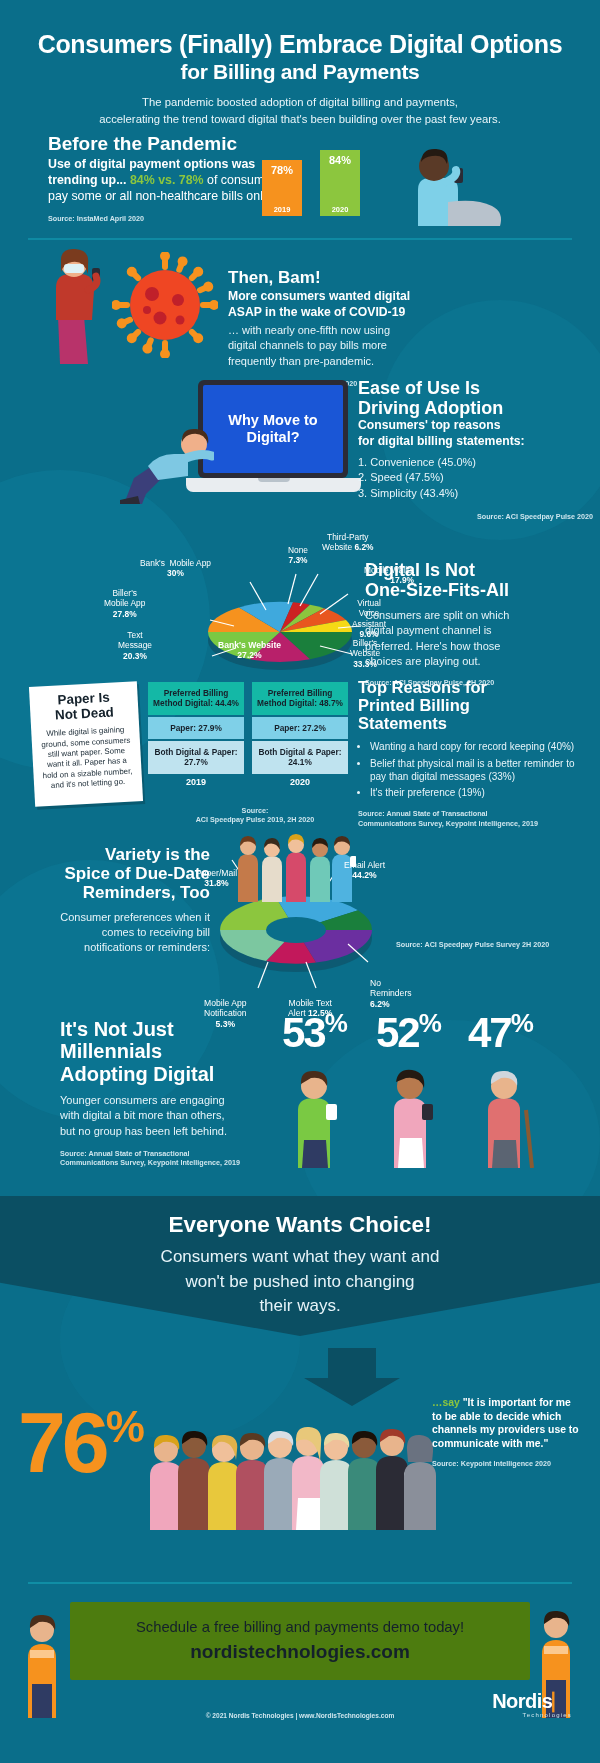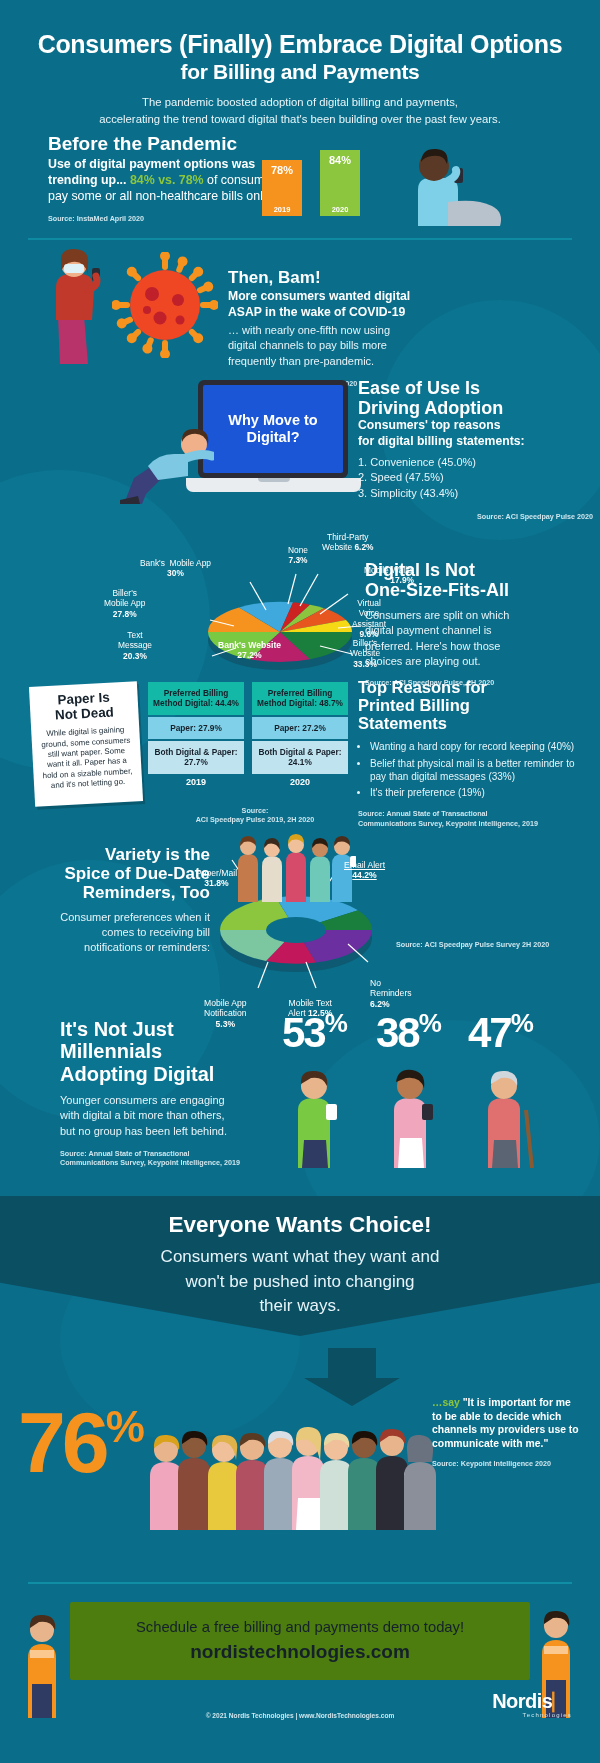--- a/index.html
+++ b/index.html
@@ -516,21 +516,21 @@
       <g>
         <path d="M100 72 L100 34 Q100 24 110 24 Q120 24 120 34 L120 72 Z" fill="#4fb3e0"></path>
         <circle cx="110" cy="17" r="8" fill="#e8b48c"></circle>
           <path d="M102 16 Q102 6 110 6 Q118 6 118 16 Q114 10 106 12 Z" fill="#4a2d1a"></path>
         <rect x="118" y="26" width="7" height="11" rx="2" fill="#fff"></rect>
       </g>
     </svg>
   </div>
 
   <div class="d-lbl" style="left:196px; top:868px; text-align:center;">Paper/Mail<br><b>31.8%</b></div>
-  <div class="d-lbl" style="left:344px; top:860px; text-align:center;text-decoration:underline;">Email Alert<br><b>44.2%</b></div>
+  <div class="d-lbl" style="left:344px; top:860px; text-align:center;">Email Alert<br><b>44.2%</b></div>
   <div class="d-lbl" style="left:370px; top:978px;">No<br>Reminders<br><b>6.2%</b></div>
   <div class="d-lbl" style="left:288px; top:998px; text-align:center;">Mobile Text<br>Alert <b>12.5%</b></div>
   <div class="d-lbl" style="left:204px; top:998px; text-align:center;">Mobile App<br>Notification<br><b>5.3%</b></div>
 
   <div class="src s6src">Source: ACI Speedpay Pulse Survey 2H 2020</div>
 
   <div class="s7txt">
     <div class="h2">
       <div>It's Not Just</div>
       <div>Millennials</div>
@@ -542,21 +542,21 @@
       <div>but no group has been left behind.</div>
     </div>
     <div class="src">
       <div>Source: Annual State of Transactional</div>
       <div>Communications Survey, Keypoint Intelligence, 2019</div>
     </div>
   </div>
 
   <div class="bignums">
     <div class="bignum" style="left:0;"><span>53</span><span class="pc">%</span></div>
-    <div class="bignum" style="left:94px;"><span>38</span><span class="pc">%</span></div>
+    <div class="bignum" style="left:94px;"><span>52</span><span class="pc">%</span></div>
     <div class="bignum" style="left:186px;"><span>47</span><span class="pc">%</span></div>
   </div>
 
   <svg class="fig" style="left:282px; top:1048px;" width="300" height="120" viewBox="0 0 300 120">
     <g>
       <path d="M16 120 L16 62 Q16 50 32 50 Q48 50 48 62 L48 120 Z" fill="#7ac943"></path>
       <path d="M20 120 L22 92 L44 92 L46 120 Z" fill="#2f3b63"></path>
       <circle cx="32" cy="38" r="13" fill="#e8b48c"></circle>
       <path d="M19 36 Q18 22 33 23 Q47 24 45 38 Q41 28 29 30 Z" fill="#4a2d1a"></path>
       <rect x="44" y="56" width="11" height="16" rx="2" fill="#fff"></rect>

